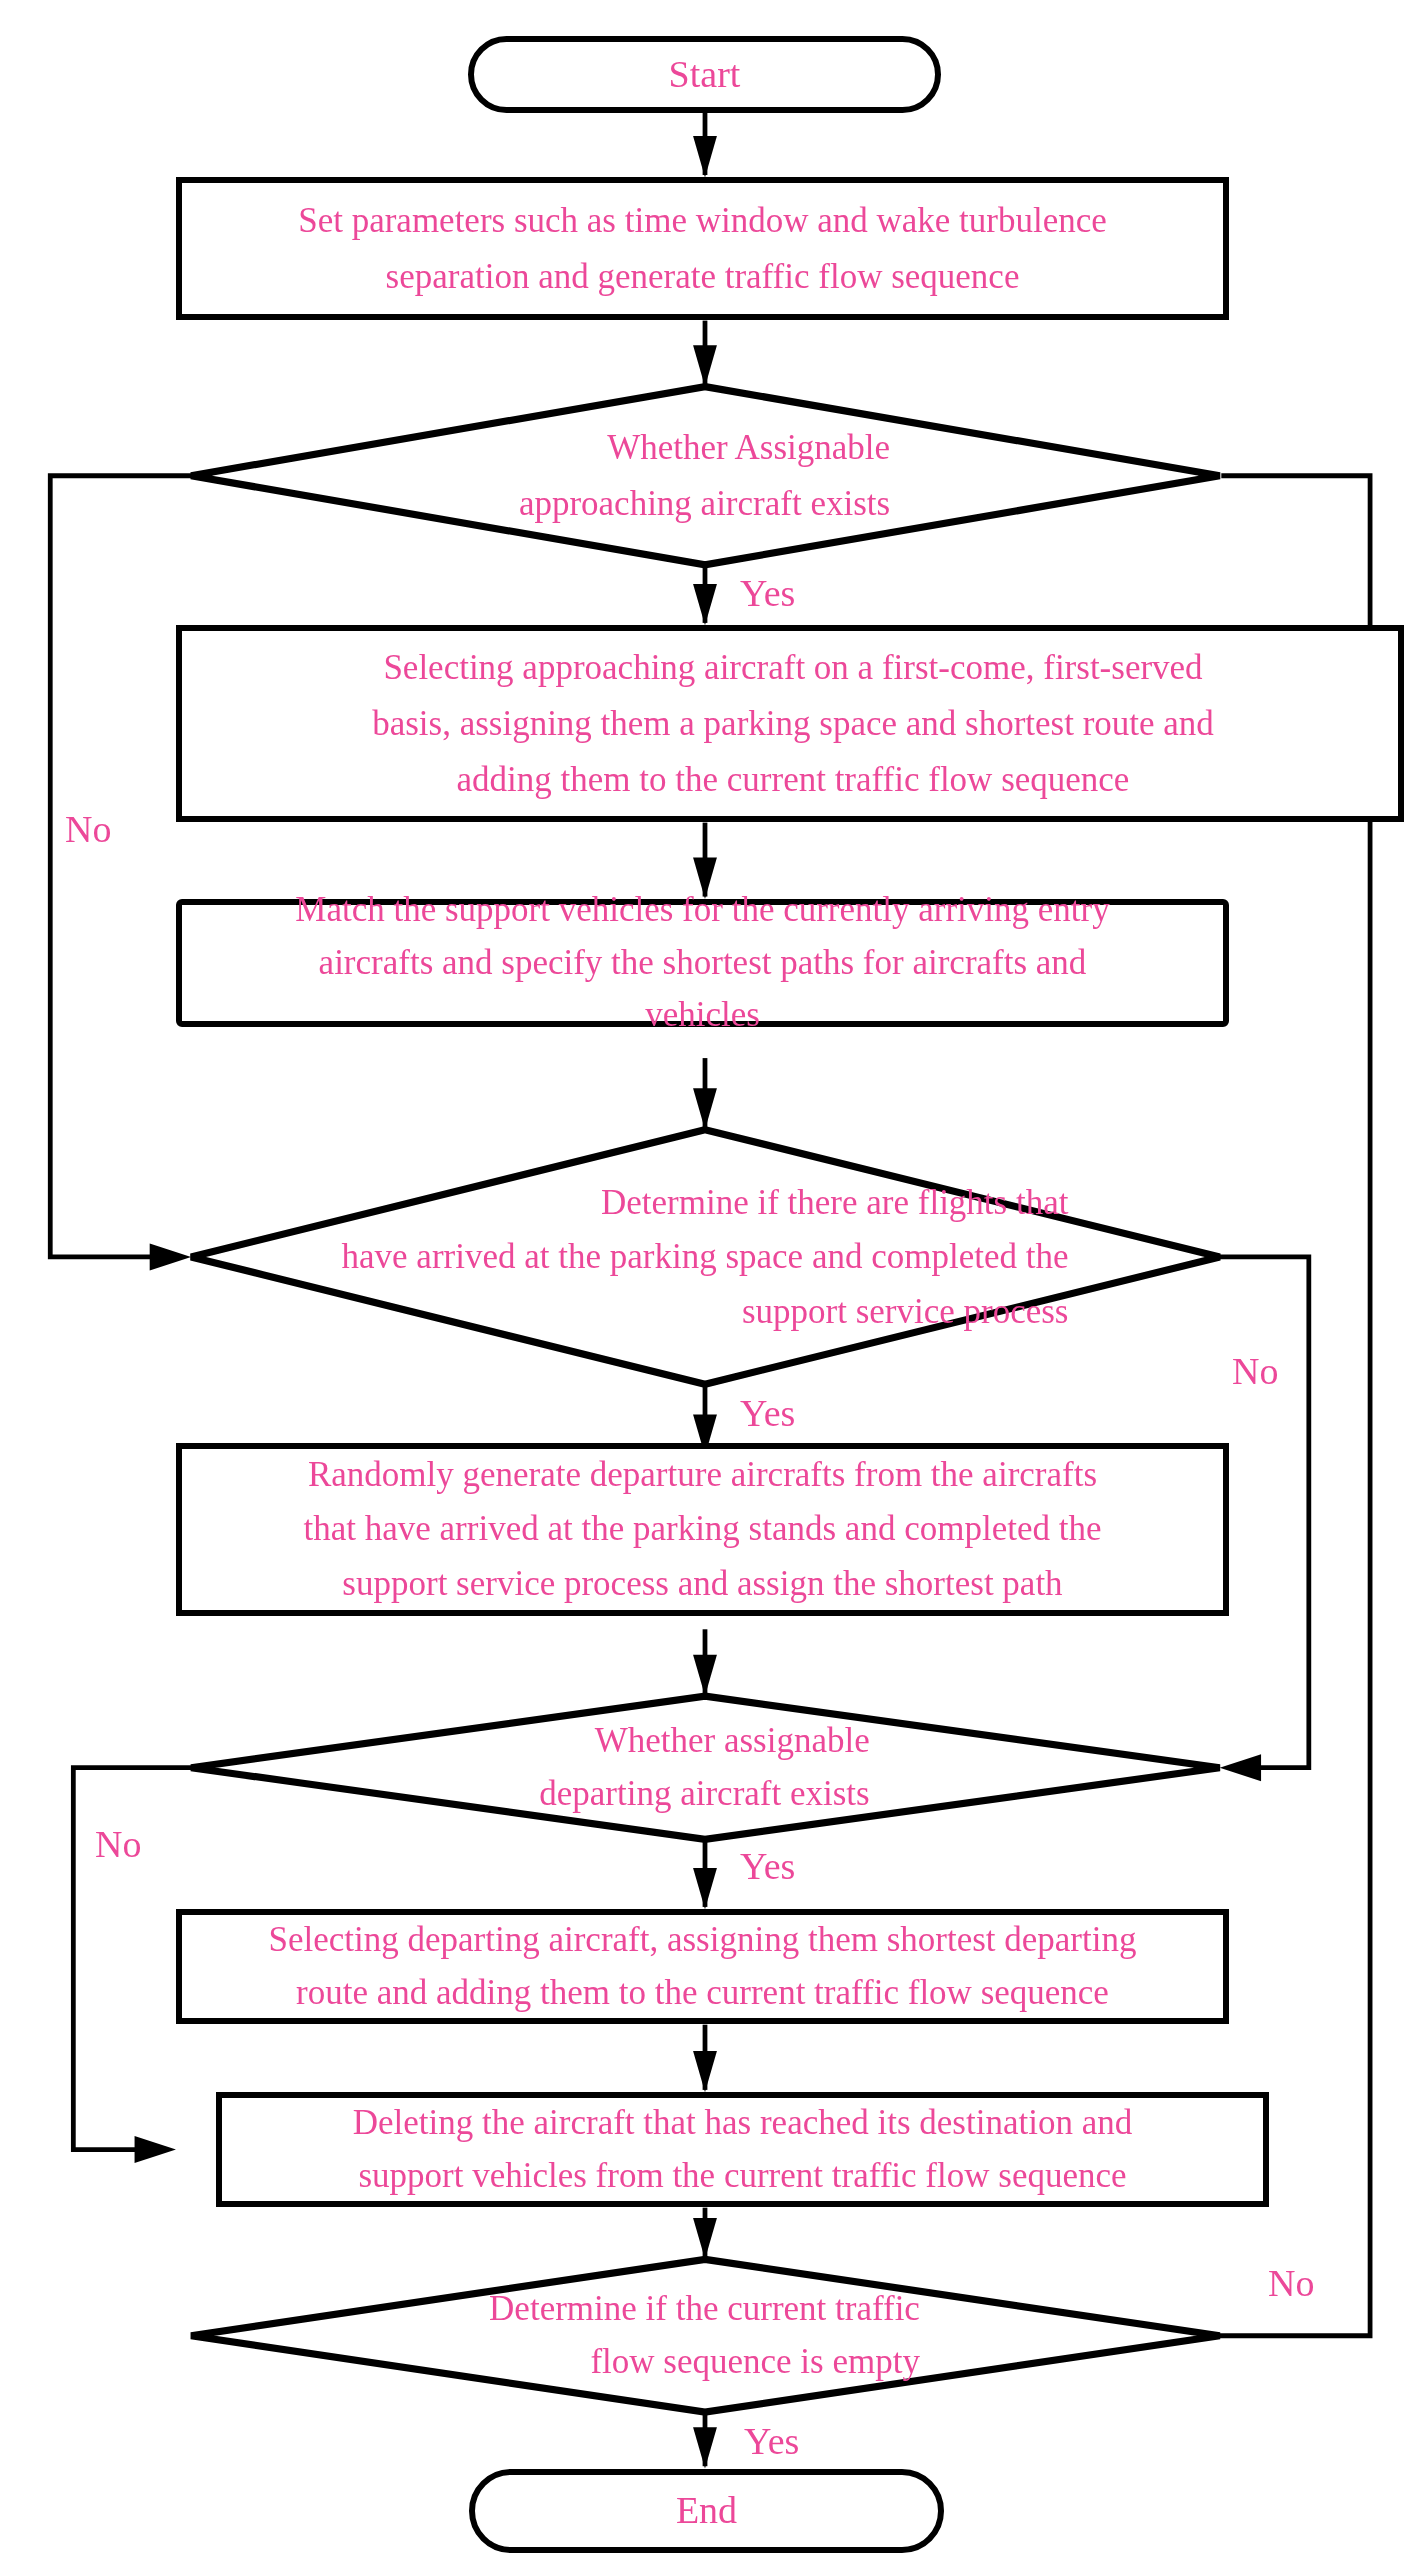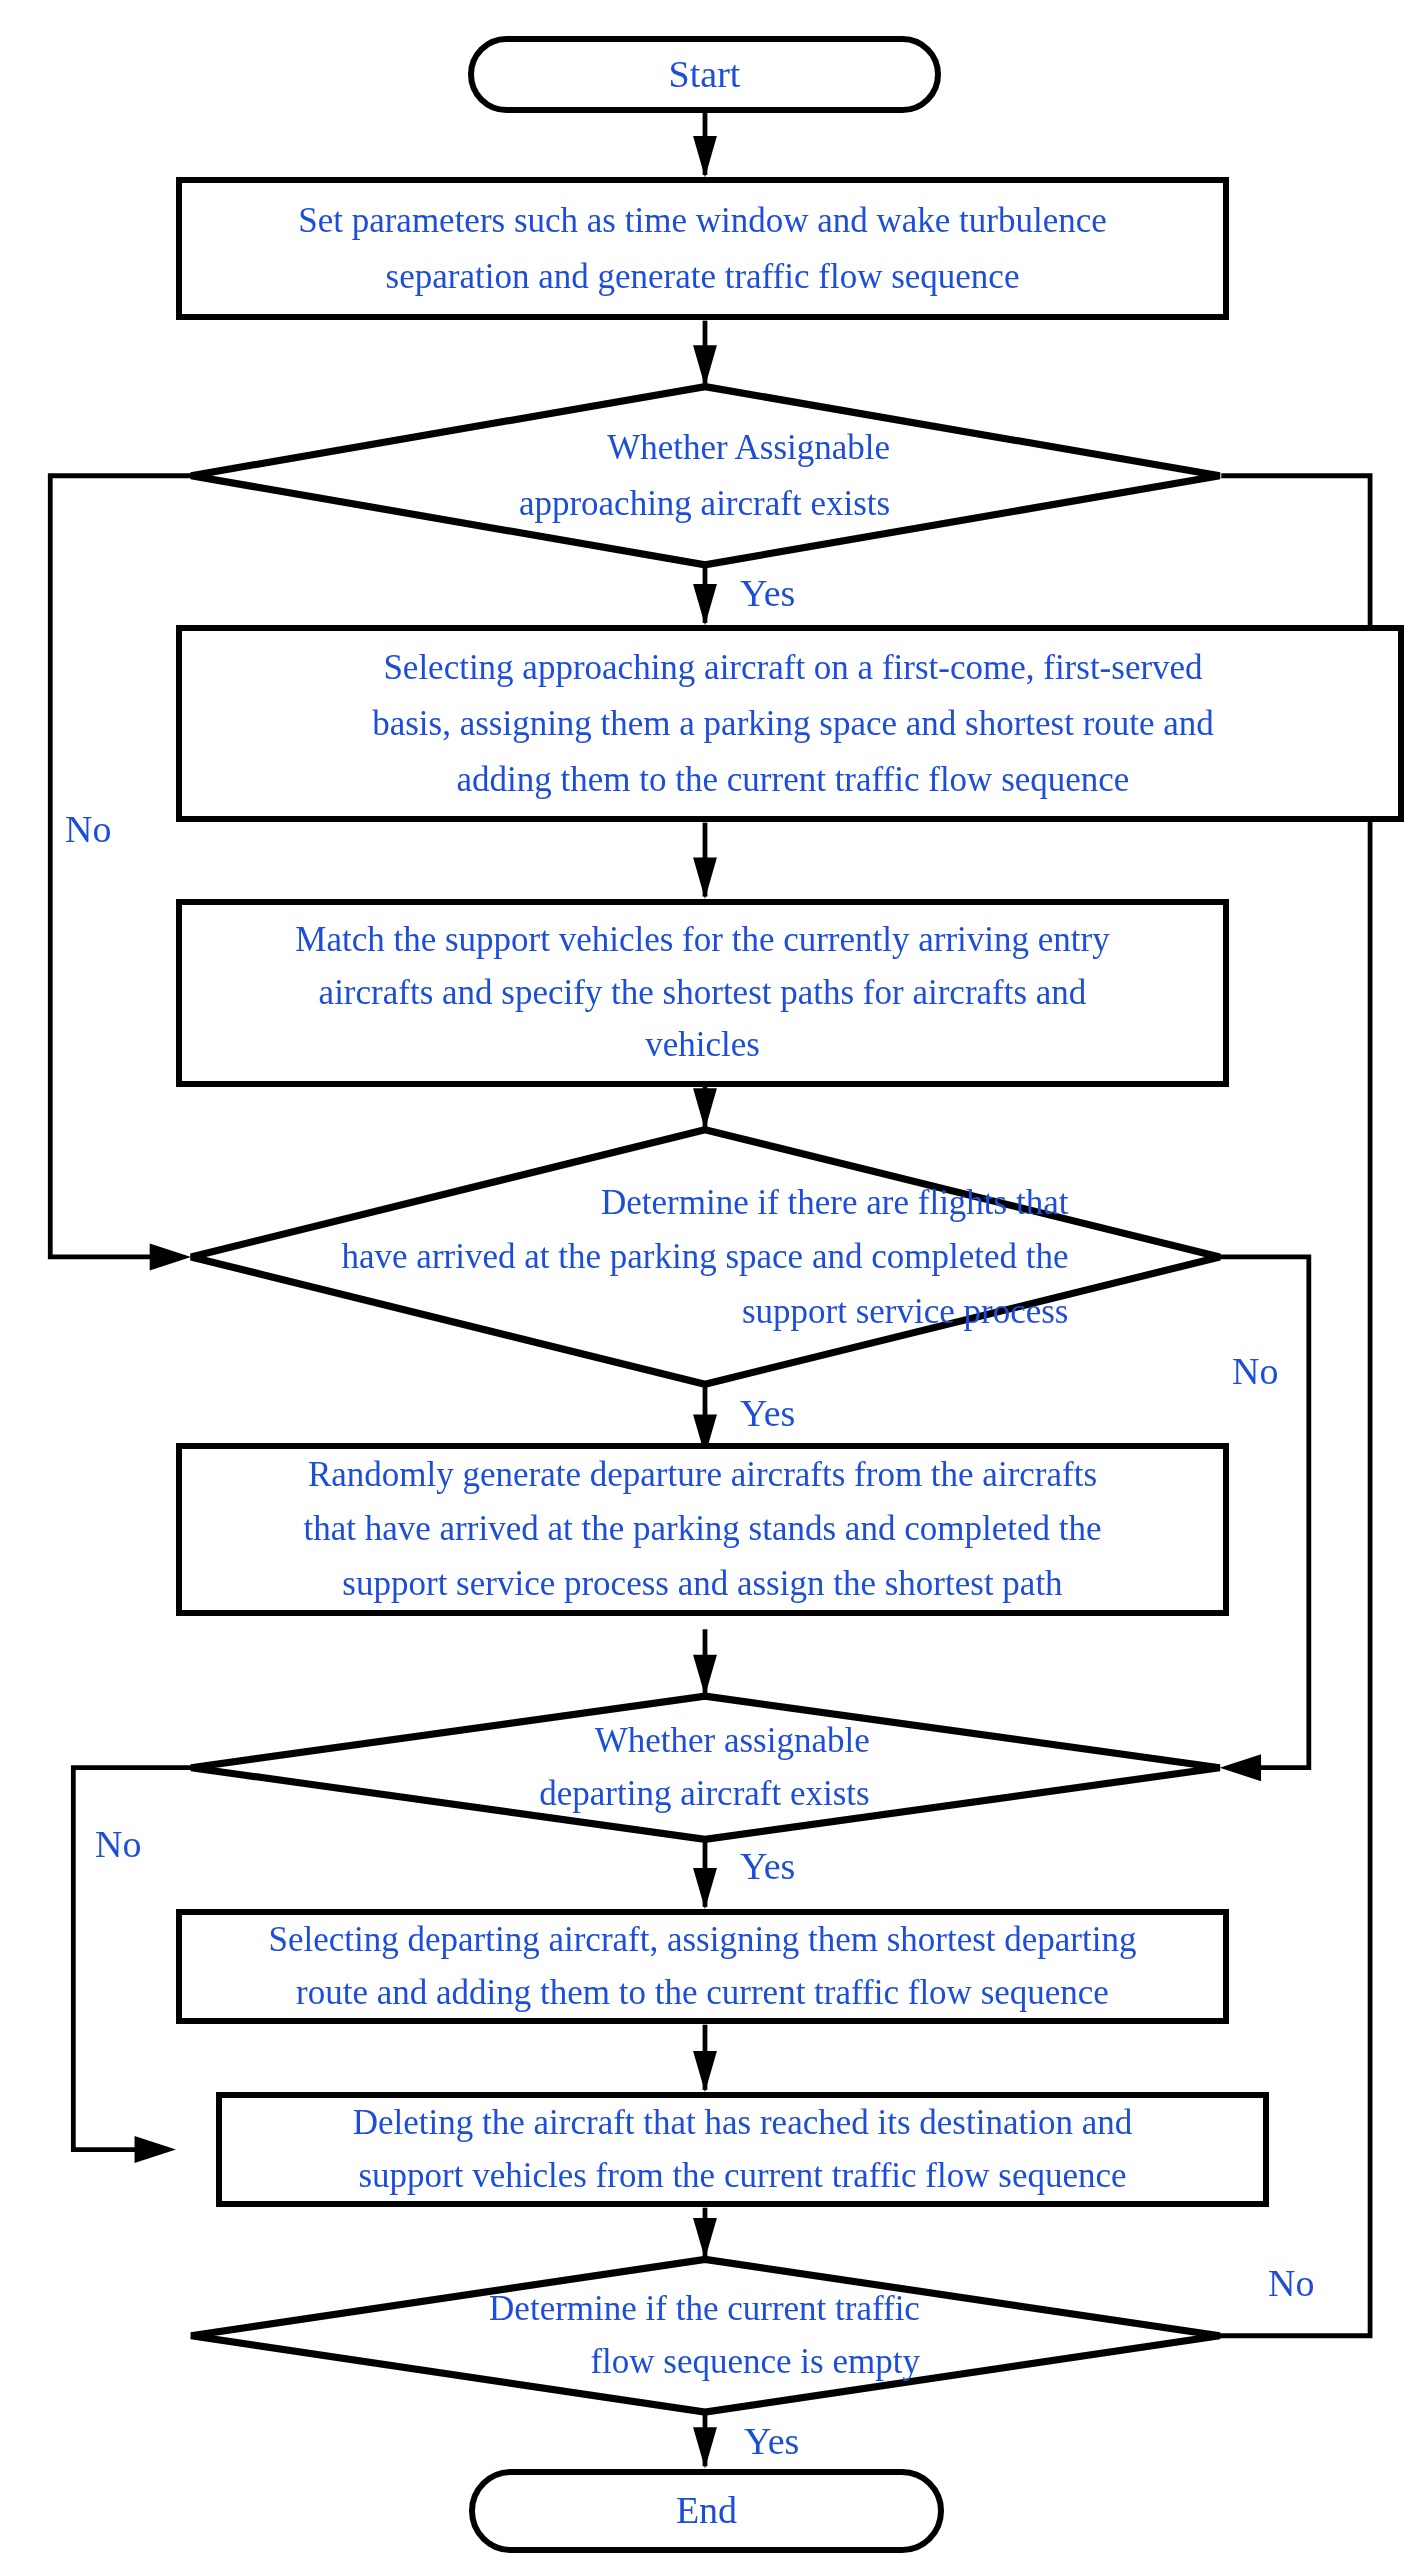--- a/index.html
+++ b/index.html
@@ -1,21 +1,21 @@
 <!DOCTYPE html>
 <html style="font-size:12.7px"><head>
 <meta charset="utf-8">
 <style>
   html, body { margin: 0; padding: 0; background: #ffffff; }
   .canvas {
     position: relative;
     width: 1410px;
     height: 2576px;
     background: #ffffff;
-    color: #1d4ed8;
+    color: #ec4899;
     font-family: "Liberation Serif", "DejaVu Serif", serif;
     overflow: hidden;
   }
   svg.wires {
     position: absolute;
     left: 0; top: 0;
     width: 1410px; height: 2576px;
     z-index: 1;
   }
   .node {
@@ -119,21 +119,21 @@
     <span class="txt">Set parameters such as time window and wake turbulence
 separation and generate traffic flow sequence</span>
   </div>
 
   <div class="node process" style="left:176px; top:625px; width:1228px; height:197px;padding-left:6px;">
     <span class="txt">Selecting approaching aircraft on a first-come, first-served
 basis, assigning them a parking space and shortest route and
 adding them to the current traffic flow sequence</span>
   </div>
 
-  <div class="node process" style="left:176px; top:899px; width:1053px; height:188px;">
+  <div class="node process" style="left:176px; top:899px; width:1053px; height:128px;border-radius:6px;">
     <span class="txt" style="line-height:1.5;">Match the support vehicles for the currently arriving entry
 aircrafts and specify the shortest paths for aircrafts and
 vehicles</span>
   </div>
 
   <div class="node process" style="left:176px; top:1443px; width:1053px; height:173px;">
     <span class="txt" style="line-height:1.55;">Randomly generate departure aircrafts from the aircrafts
 that have arrived at the parking stands and completed the
 support service process and assign the shortest path</span>
   </div>

